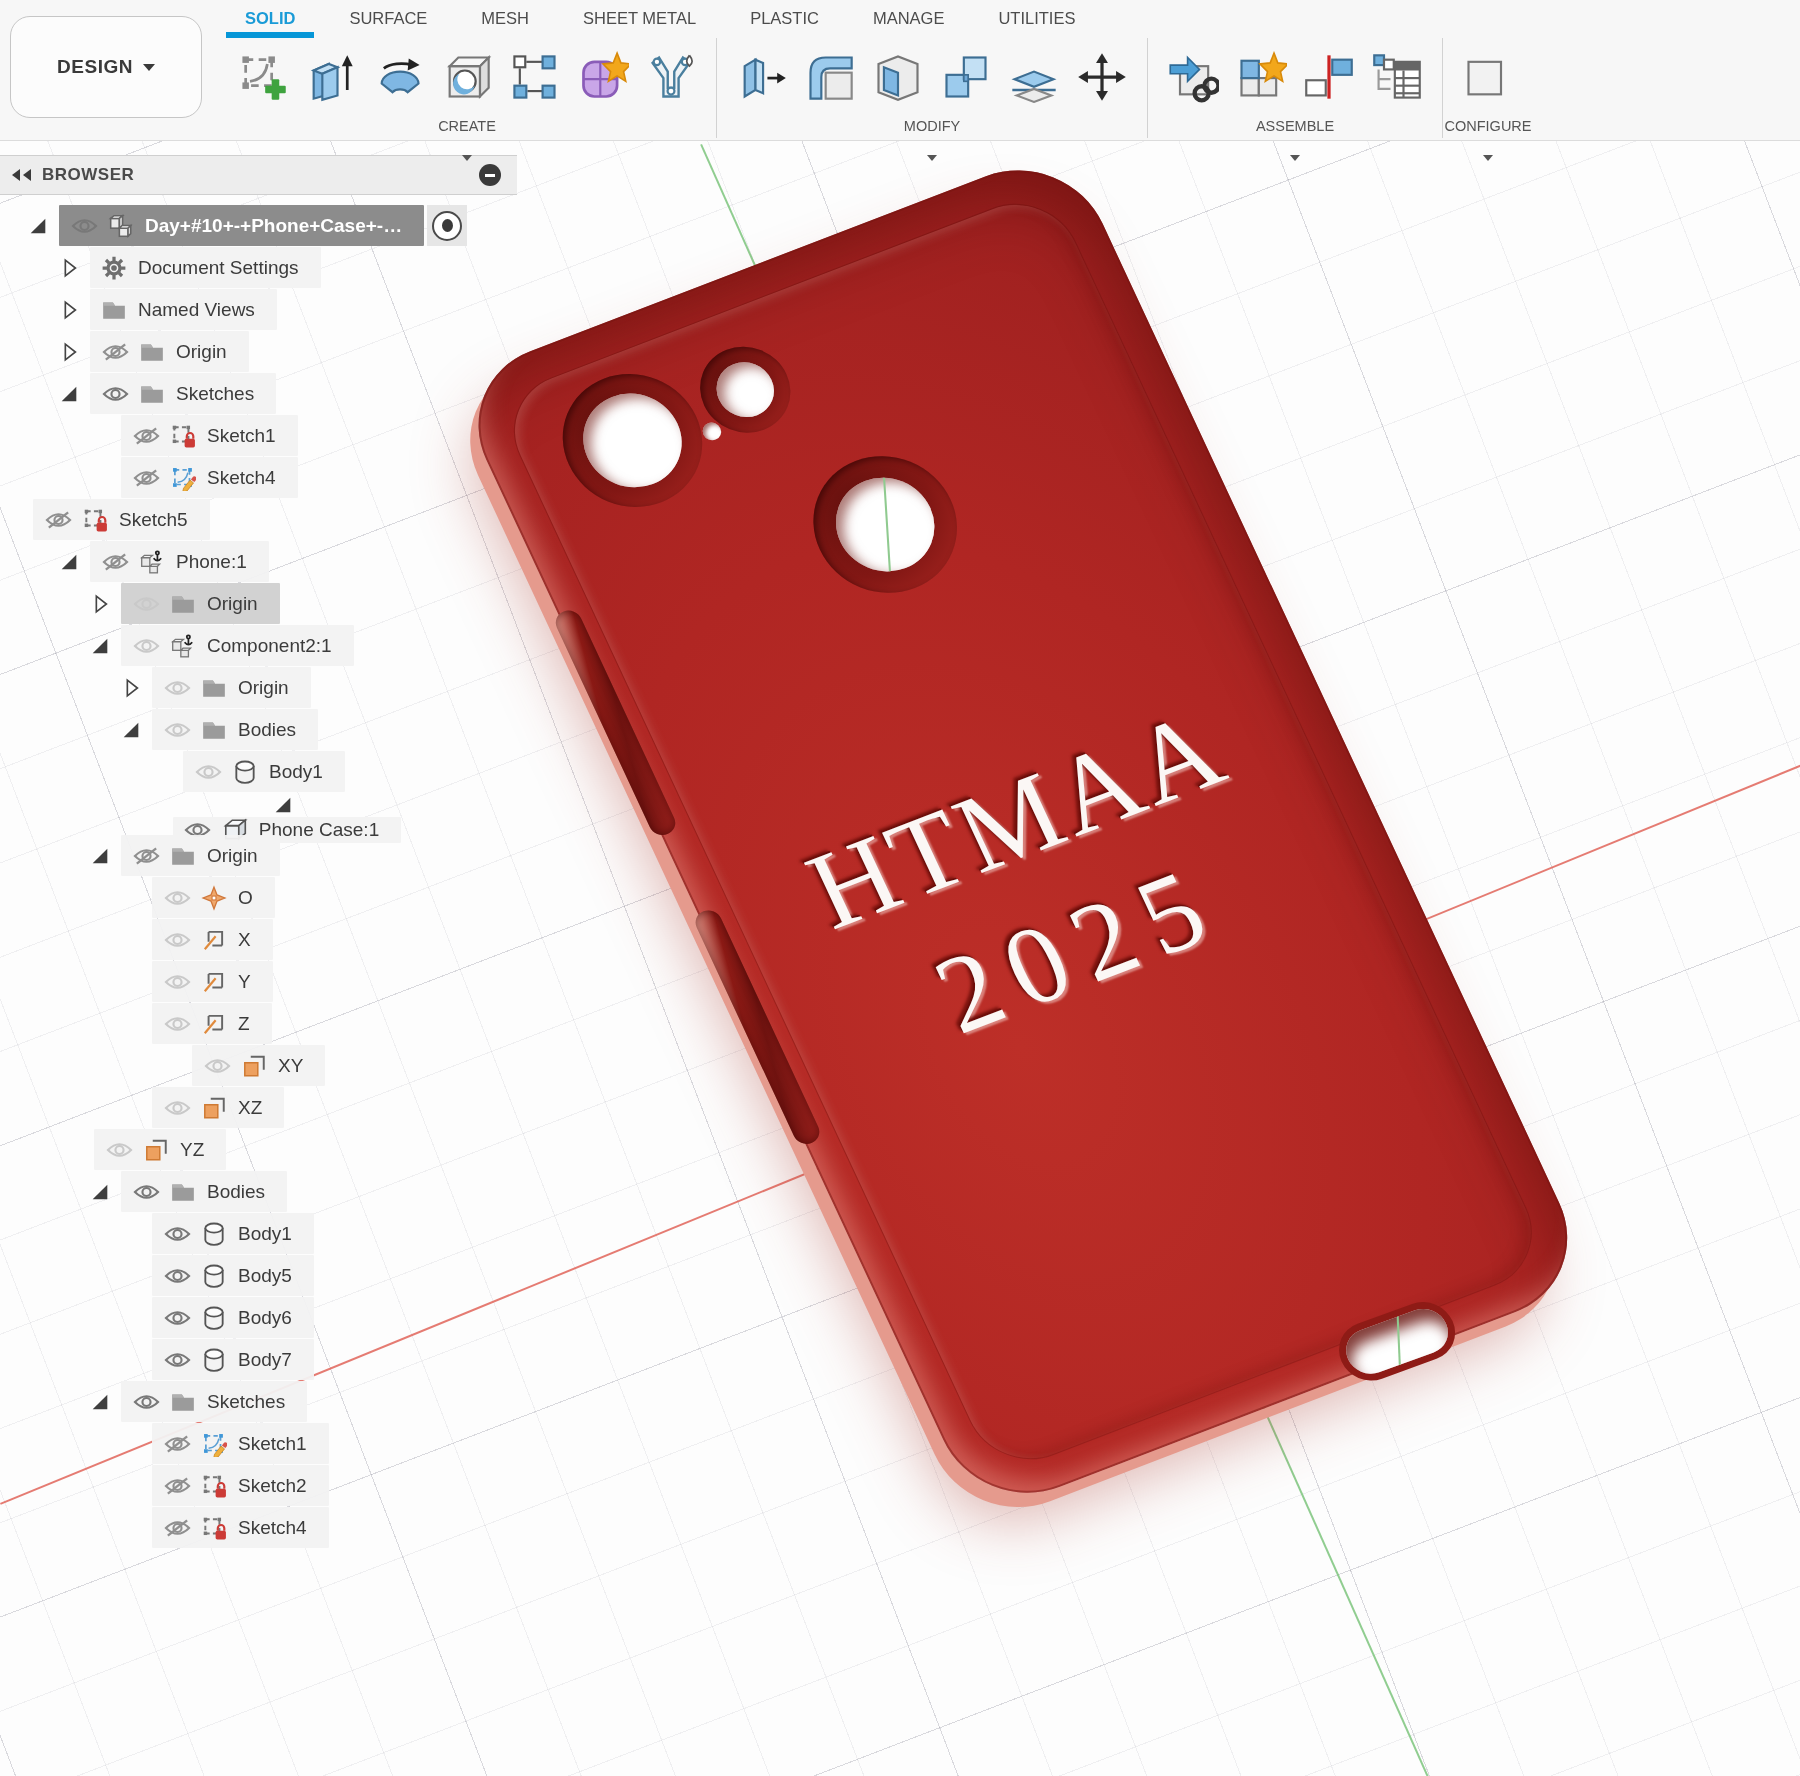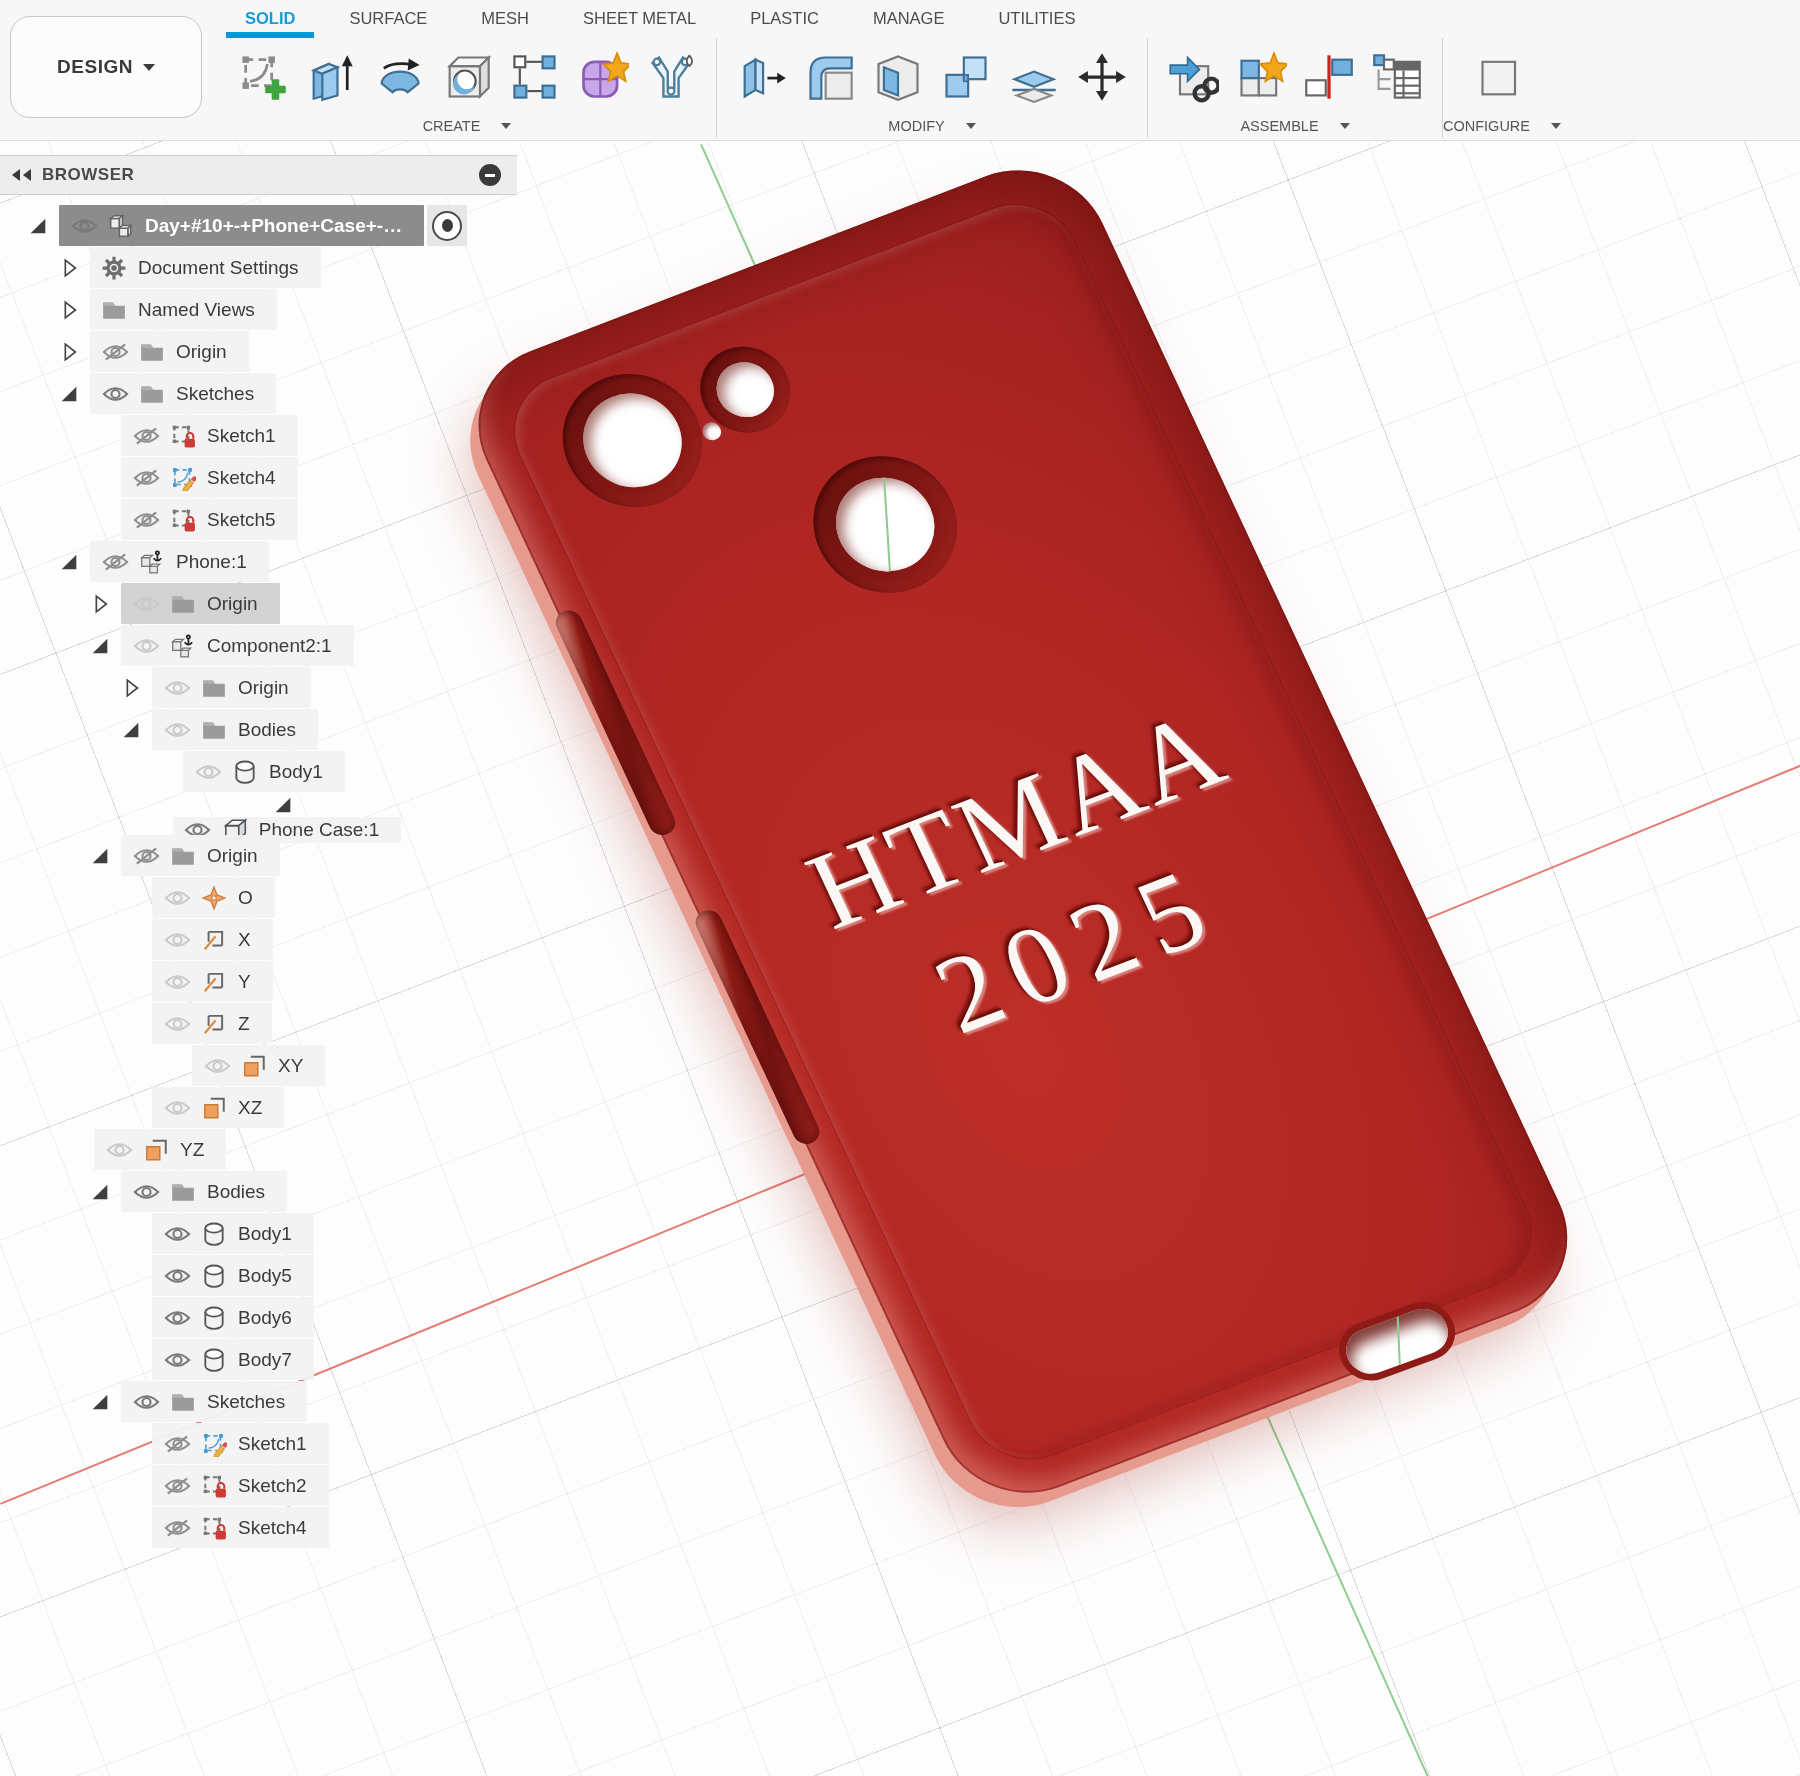--- a/index.html
+++ b/index.html
@@ -71,21 +71,21 @@
   .caret{display:inline-block;width:0;height:0;border-left:6px solid transparent;border-right:6px solid transparent;
     border-top:7px solid #3a3a3a;margin-left:10px;}
   #tabs{position:absolute;left:218px;top:0;height:36px;display:flex;align-items:center;}
   .tab{position:relative;padding:0 27px;font-size:16.5px;color:#4c4c4c;height:36px;display:flex;align-items:center;}
   .tab.active{color:#1a9bd7;font-weight:700;}
   .tab.active::after{content:"";position:absolute;left:8px;right:8px;bottom:-2px;height:6px;background:#0696d7;}
   #groups{position:absolute;left:218px;top:38px;display:flex;align-items:flex-start;}
   .tool-group{display:flex;flex-direction:column;align-items:center;}
   .tool-icons{display:flex;align-items:center;gap:10px;height:78px;padding:0 16px;}
   .tool-btn{width:58px;height:64px;display:flex;align-items:center;justify-content:center;}
-  .group-label{font-size:14.5px;color:#555;display:flex;align-items:center;gap:21px;margin-top:2px;}
+  .group-label{font-size:14.5px;color:#555;display:flex;align-items:center;gap:21px;margin-top:2px;flex-direction:column;}
   .group-label .caret{border-top-color:#555;margin-left:0;border-left-width:5px;border-right-width:5px;border-top-width:6px;}
   .vsep{width:1px;background:#d2d2d2;height:100px;margin-top:0;}
 
   
   #browser{position:absolute;left:0;top:155px;width:517px;z-index:30;}
   .browser-header{position:relative;height:38px;background:#ededed;border-top:1px solid #cfcfcf;
     border-bottom:1px solid #cfcfcf;display:flex;align-items:center;}
   .browser-title{font-size:17px;font-weight:700;color:#4a4a4a;letter-spacing:0.5px;margin-left:42px;}
   .collapse-icon{position:absolute;left:10px;top:11px;}
   .panel-minus{position:absolute;right:16px;top:8px;width:22px;height:22px;border-radius:50%;background:#3a3a3a;
@@ -528,21 +528,21 @@
                 <rect x="2.8" y="16.8" width="3.4" height="3.4"></rect>
                 <rect x="16.8" y="16.8" width="3.4" height="3.4"></rect>
               </g>
               <path d="M12.5 21.5 l6-7.5 3.2 2.5 -6 7.5 -4 1 z" fill="#efb03c" stroke="#c8882a" stroke-width="0.8"></path>
               <path d="M19.3 13.3 l3.2 2.5 1.6-2 a2 2 0 0 0 -3.2-2.5 z" fill="#d8524a"></path>
             </svg>
           </span>
           <span class="label">Sketch4</span>
         </span>
       </div>
-      <div class="tree-row" style="padding-left: 88px;">
+      <div class="tree-row" style="">
         <span class="expander"></span>
         <span class="row-box">
           <span class="eye">
             <svg width="27" height="20" viewBox="0 0 28 20">
               <path d="M2 10 Q14 -2 26 10 Q14 22 2 10 Z" fill="none" stroke="#8f8f8f" stroke-width="2.2"></path>
               <circle cx="14" cy="10" r="4.2" fill="none" stroke="#8f8f8f" stroke-width="2.2"></circle>
               <line x1="4" y1="18" x2="24" y2="2" stroke="#8f8f8f" stroke-width="2.4"></line>
             </svg>
           </span>
           <span class="node-icon">

